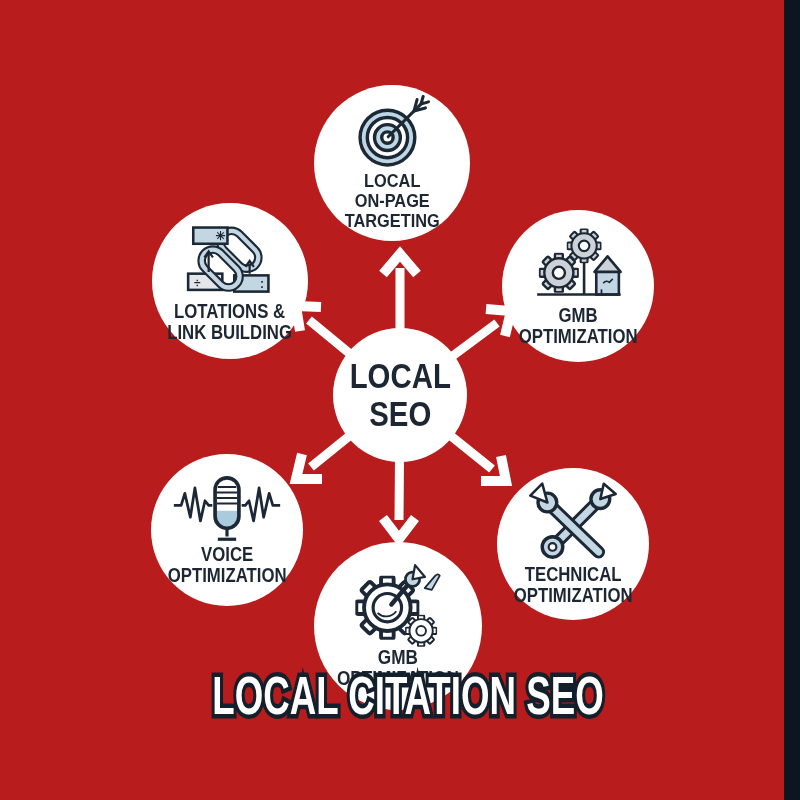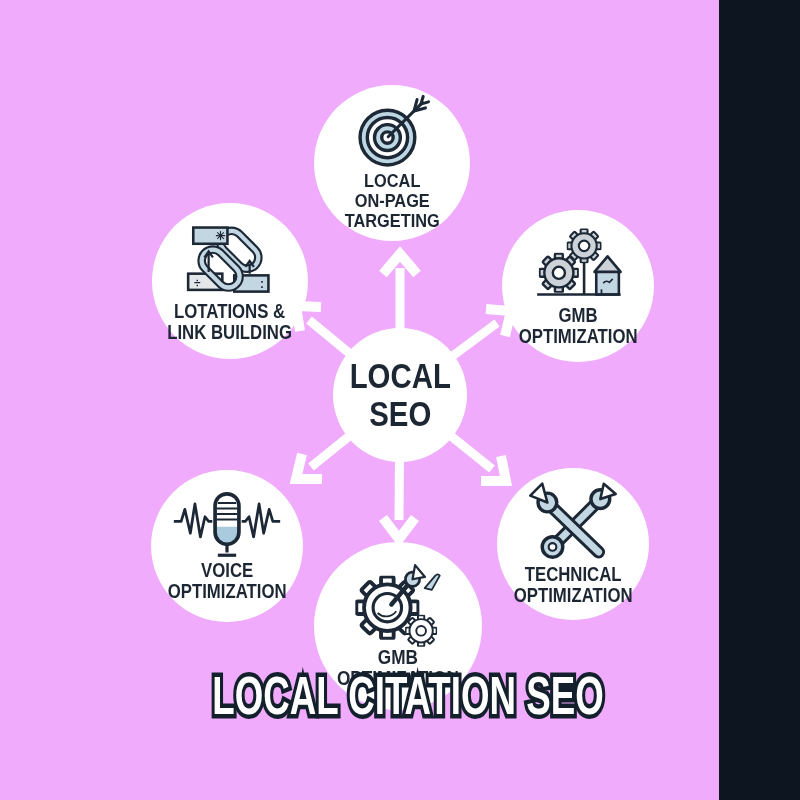--- a/index.html
+++ b/index.html
@@ -1,38 +1,38 @@
 <!DOCTYPE html>
 <html><head>
 <meta charset="utf-8">
 <style>
   html,body{margin:0;padding:0;background:#0d1620;}
   .stage{
-    position:relative;width:719px;height:800px;overflow:hidden;
-    background:#f0abfc;
+    position:relative;width:784px;height:800px;overflow:hidden;
+    background:#b91c1c;
     font-family:"Liberation Sans", sans-serif;
   }
   .node{
     position:absolute;background:#ffffff;border-radius:50%;
     display:flex;flex-direction:column;align-items:center;justify-content:center;
     z-index:1;
   }
   .node svg{flex-shrink:0;}
   .label{
     font-weight:700;color:#1d2733;text-align:center;white-space:pre-line;
     line-height:1.07;letter-spacing:0px;transform:scaleX(0.86);
   }
   
   .n-top{left:314px;top:85px;width:156px;height:156px;}
   .n-top .label{font-size:19px;}
   .n-topleft{left:152px;top:203px;width:156px;height:156px;}
   .n-topleft .label{font-size:19.5px;}
   .n-topright{left:502px;top:210px;width:152px;height:152px;}
   .n-topright .label{font-size:19.5px;}
-  .n-botleft{left:151px;top:470px;width:152px;height:152px;}
+  .n-botleft{left:151px;top:454px;width:152px;height:152px;}
   .n-botleft .label{font-size:19.5px;}
   .n-botright{left:497px;top:468px;width:152px;height:152px;}
   .n-botright .label{font-size:19.5px;}
   .n-bottom{left:314px;top:542px;width:168px;height:168px;}
   .n-bottom .label{font-size:20px;}
   .hub{
     position:absolute;left:333px;top:328px;width:134px;height:134px;
     background:#ffffff;border-radius:50%;z-index:3;
     display:flex;align-items:center;justify-content:center;
   }

